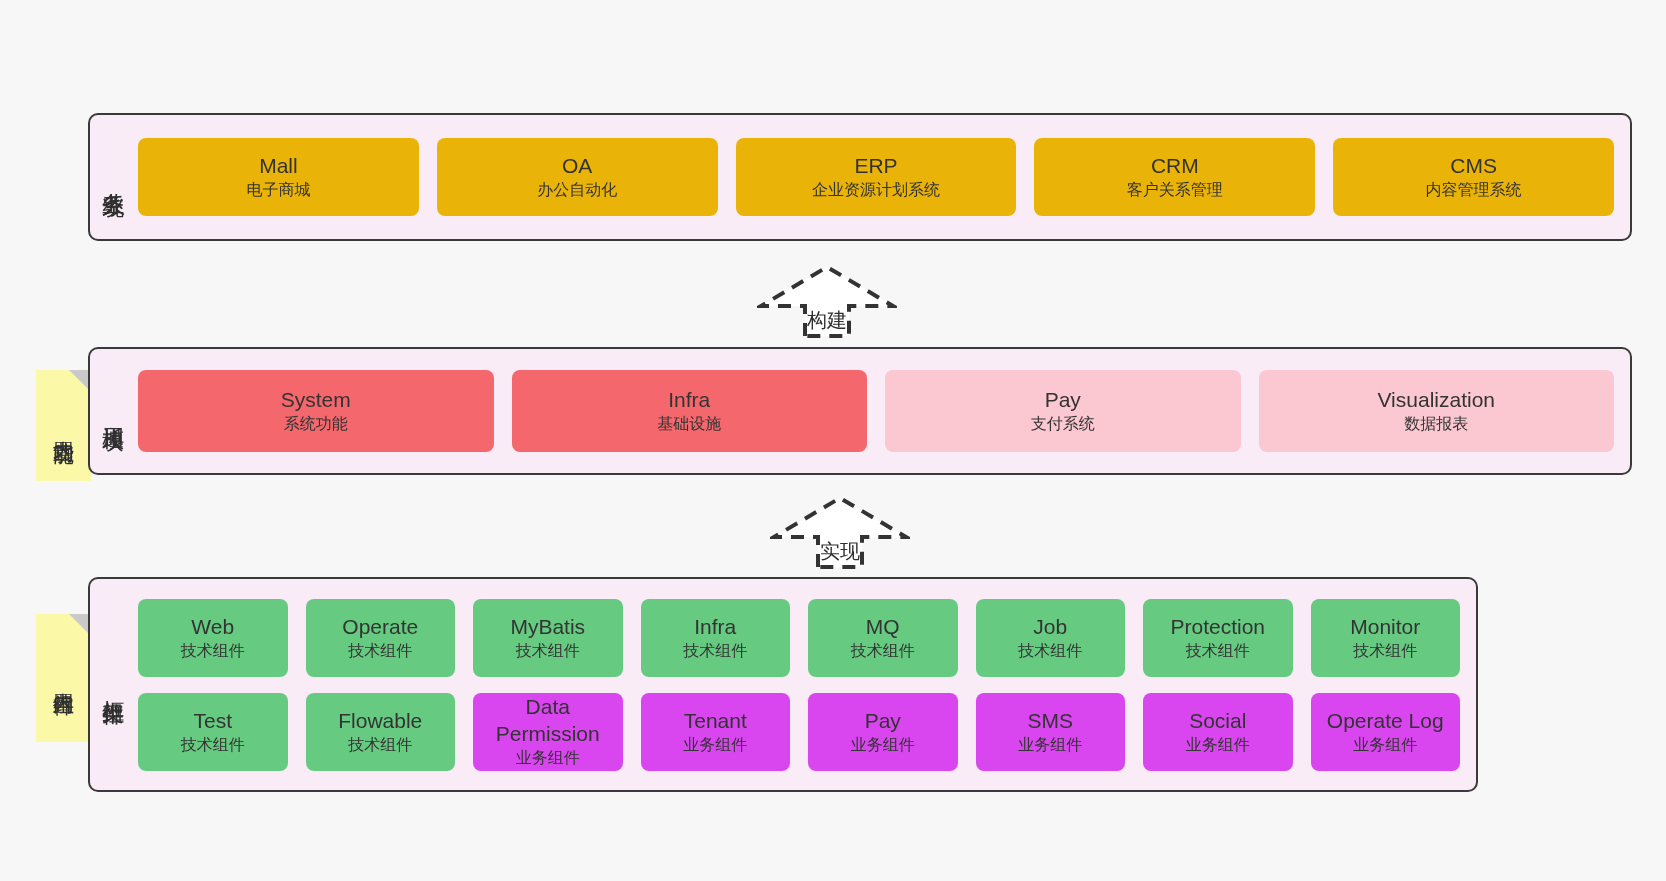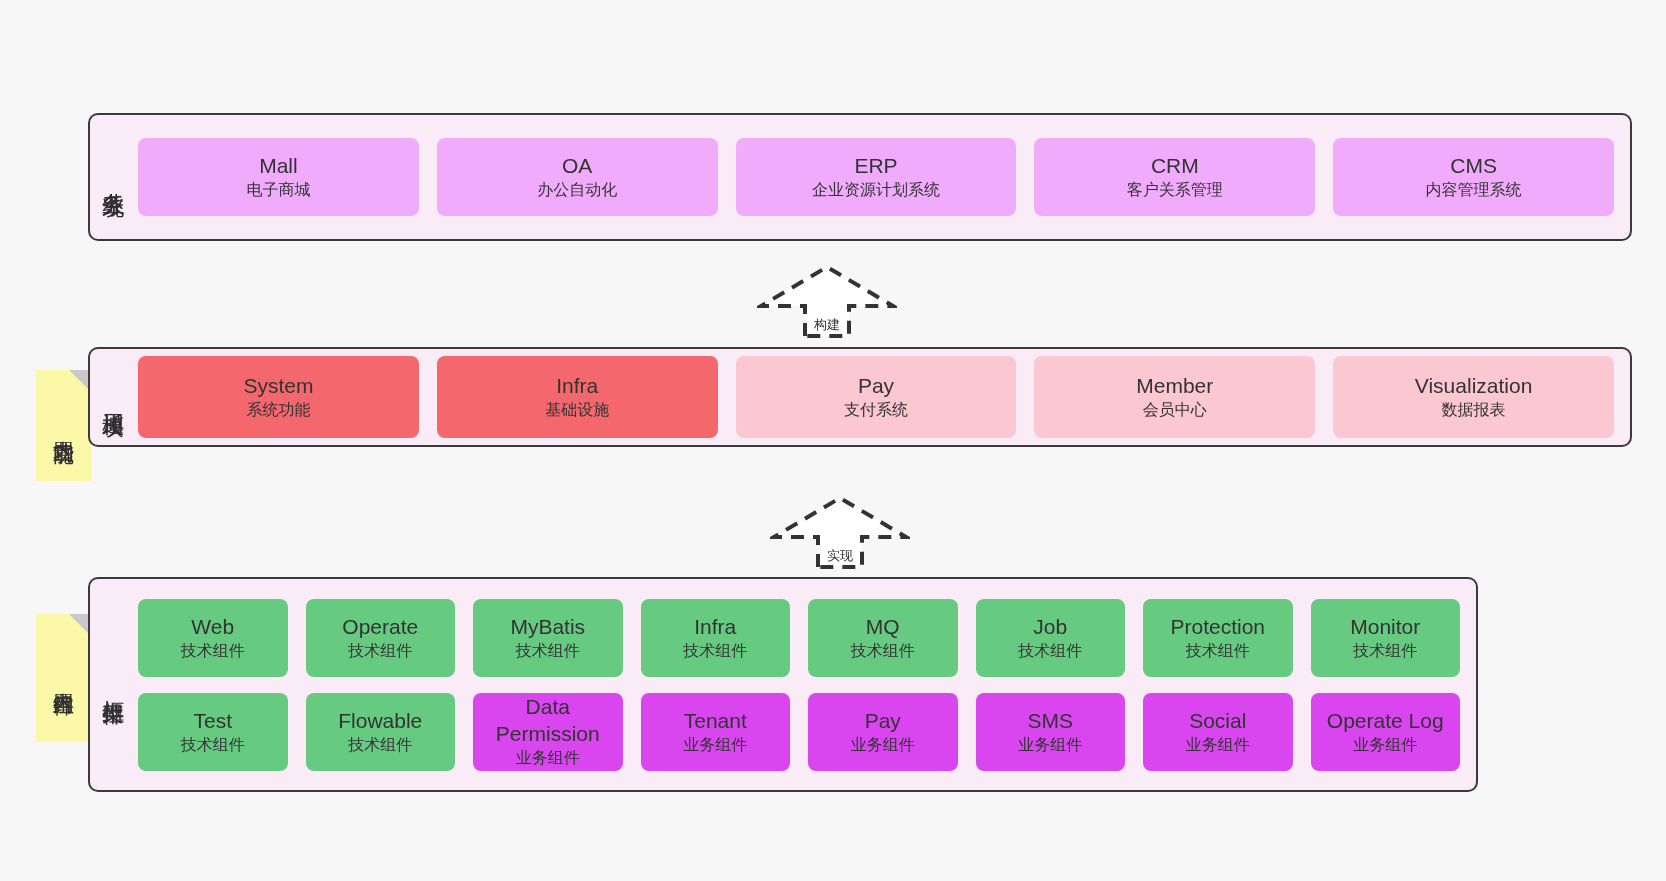--- a/index.html
+++ b/index.html
@@ -79,21 +79,21 @@
   }
   .card .t1 {
     font-size: 21px;
     color: #333333;
   }
   .card .t2 {
     font-size: 16px;
     color: #333333;
   }
 
-  .card.blue      { background: #f0abfc; }
+  .card.blue      { background: #eab308; }
   .card.red       { background: #f4676c; }
   .card.pink      { background: #fbc7d0; }
   .card.green     { background: #66cb81; }
   .card.lightgreen{ background: #d946ef; }
 
   
   .h-biz    { height: 78px; }
   .h-common { height: 82px; }
   .h-frame  { height: 78px; }
 
@@ -127,21 +127,21 @@
   
   .arrow {
     position: absolute;
   }
   .arrow .arrow-text {
     position: absolute;
     left: 0;
     right: 0;
     bottom: 8px;
     text-align: center;
-    font-size: 13px;
+    font-size: 20px;
     color: #2f2f2f;
     background: transparent;
     user-select: none;
   }
 </style>
 </head>
 <body>
 
 <div class="canvas">
 
@@ -178,41 +178,37 @@
       <path d="M 48 74 L 48 44 L 4 44 L 70 5 L 136 44 L 92 44 L 92 74 Z" fill="#ffffff" stroke="#333333" stroke-width="4" stroke-dasharray="13 9" stroke-linejoin="miter"></path>
     </svg>
     <span class="arrow-text">构建</span>
   </div>
 
   <div class="sticky" id="sticky-common" style="left:36px; top:370px; width:55px; height:111px;">
     <span class="fold"></span>
     <span>内置功能</span>
   </div>
 
-  <div class="layer" id="layer-common" style="left:88px; top:347px; width:1544px; height:100px;">
+  <div class="layer" id="layer-common" style="left:88px; top:347px; width:1544px; height:128px;">
     <div class="layer-label">通用模块</div>
     <div class="layer-body">
       <div class="row h-common">
         <div class="card red">
           <span class="t1">System</span>
           <span class="t2">系统功能</span>
         </div>
         <div class="card red">
           <span class="t1">Infra</span>
           <span class="t2">基础设施</span>
         </div>
         <div class="card pink">
           <span class="t1">Pay</span>
           <span class="t2">支付系统</span>
         </div>
         <div class="card pink">
-          <span class="t1">Member</span>
-          <span class="t2">会员中心</span>
-        </div>
-        <div class="card pink">
           <span class="t1">Visualization</span>
           <span class="t2">数据报表</span>
         </div>
       </div>
     </div>
   </div>
 
   <div class="arrow" id="arrow-implement" style="left:770px; top:493px; width:140px; height:80px;">
     <svg width="140" height="80" viewBox="0 0 140 80">
       <path d="M 48 74 L 48 44 L 4 44 L 70 5 L 136 44 L 92 44 L 92 74 Z" fill="#ffffff" stroke="#333333" stroke-width="4" stroke-dasharray="13 9" stroke-linejoin="miter"></path>

